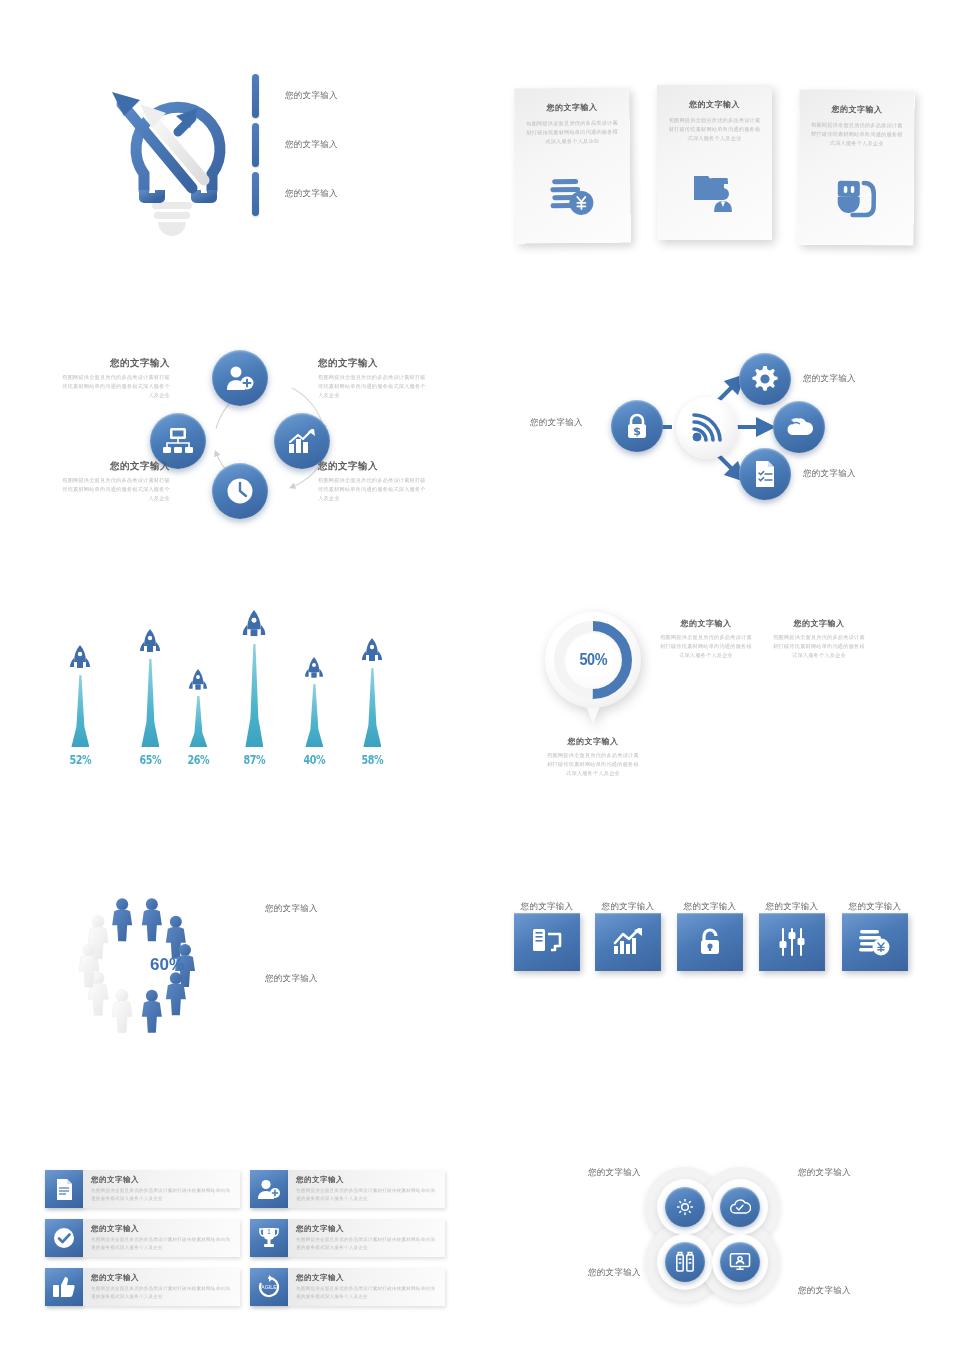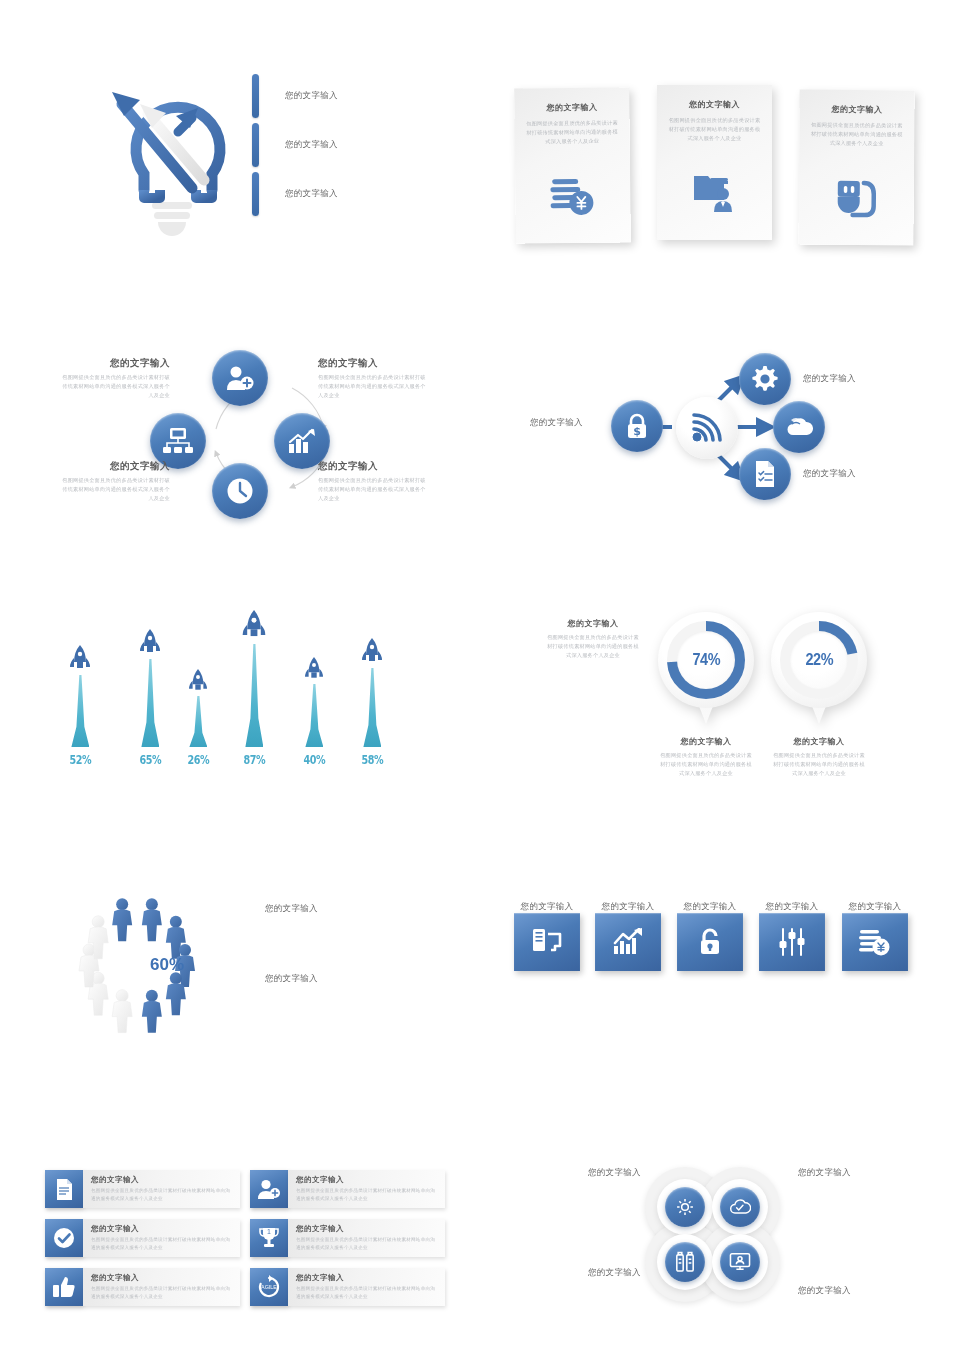--- a/index.html
+++ b/index.html
@@ -478,56 +478,45 @@
         <rect x="8" y="17" width="6" height="6"></rect>
       </svg>
       <div class="flame" style="height:79px;"></div>
       <div class="pct">58%</div>
     </div>
   </div>
 
   <div class="panel" id="p6">
 
     <div class="pin" style="left:0px; top:0px;">
-      <div class="cap">
-        <div class="t-title">您的文字输入</div>
-        <div class="t-body">包图网提供全面且质优的多品类设计素材打破传统素材网站单向沟通的服务模式深入服务个人及企业</div>
-      </div>
-    </div>
-
-    <div class="pin" style="left:113px; top:0px;">
       <div class="pinshape">
         <div class="pintip"></div>
         <div class="pinbody"></div>
         <svg style="position:absolute; left:0; top:0;" width="96" height="96" viewBox="0 0 96 96">
           <circle cx="48" cy="48" r="33" fill="none" stroke="#f4f4f4" stroke-width="12"></circle>
-          <circle cx="48" cy="48" r="33" fill="none" stroke="#4a7ab6" stroke-width="12" stroke-dasharray="153.4 207.3" transform="rotate(-90 48 48)"></circle>
+          <circle cx="48" cy="48" r="33" fill="none" stroke="#4a7ab6" stroke-width="12" stroke-dasharray="103.7 207.3" transform="rotate(-90 48 48)"></circle>
         </svg>
         <div class="pininner">
-          <span class="pinpct">74%</span>
+          <span class="pinpct">50%</span>
         </div>
       </div>
       <div class="cap">
         <div class="t-title">您的文字输入</div>
         <div class="t-body">包图网提供全面且质优的多品类设计素材打破传统素材网站单向沟通的服务模式深入服务个人及企业</div>
       </div>
     </div>
 
+    <div class="pin" style="left:113px; top:0px;">
+      <div class="cap">
+        <div class="t-title">您的文字输入</div>
+        <div class="t-body">包图网提供全面且质优的多品类设计素材打破传统素材网站单向沟通的服务模式深入服务个人及企业</div>
+      </div>
+    </div>
+
     <div class="pin" style="left:226px; top:0px;">
-      <div class="pinshape">
-        <div class="pintip"></div>
-        <div class="pinbody"></div>
-        <svg style="position:absolute; left:0; top:0;" width="96" height="96" viewBox="0 0 96 96">
-          <circle cx="48" cy="48" r="33" fill="none" stroke="#f4f4f4" stroke-width="12"></circle>
-          <circle cx="48" cy="48" r="33" fill="none" stroke="#4a7ab6" stroke-width="12" stroke-dasharray="45.6 207.3" transform="rotate(-90 48 48)"></circle>
-        </svg>
-        <div class="pininner">
-          <span class="pinpct">22%</span>
-        </div>
-      </div>
       <div class="cap">
         <div class="t-title">您的文字输入</div>
         <div class="t-body">包图网提供全面且质优的多品类设计素材打破传统素材网站单向沟通的服务模式深入服务个人及企业</div>
       </div>
     </div>
   </div>
 
   <div class="panel" id="p7">
     <svg style="position:absolute; left:30px; top:0px;" width="190" height="175" viewBox="0 0 190 175">
       <defs>

